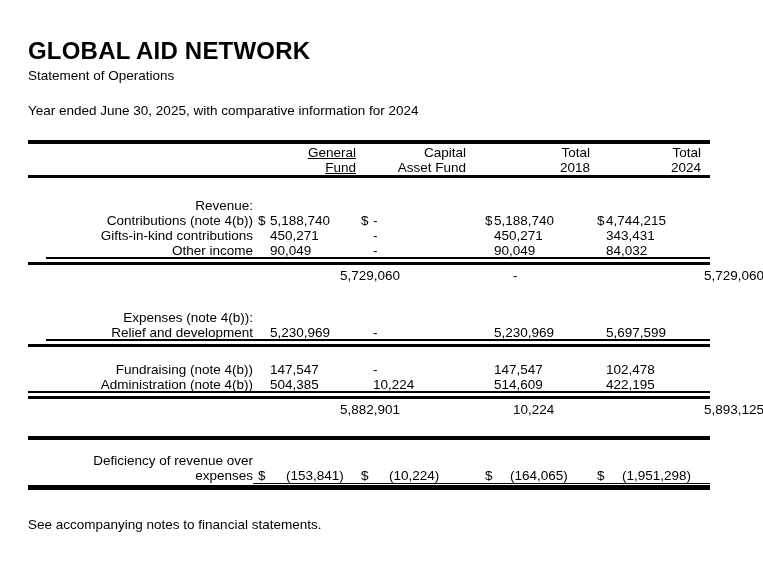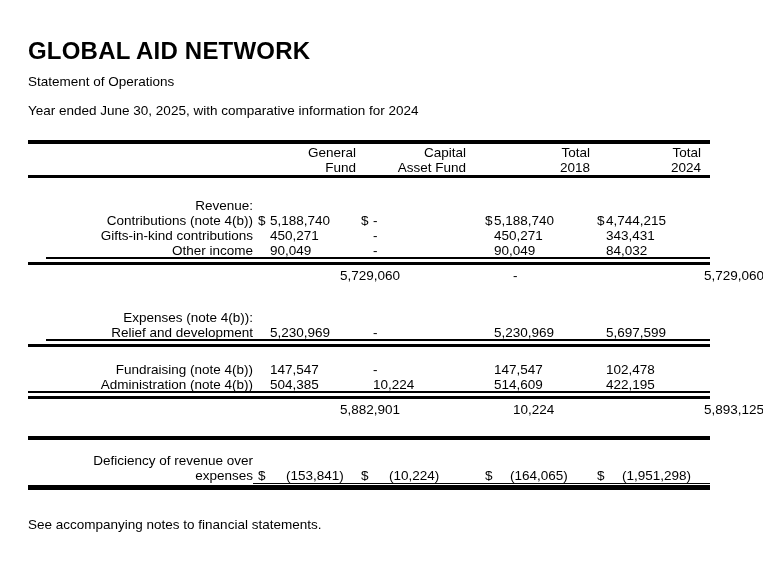--- a/index.html
+++ b/index.html
@@ -1,35 +1,35 @@
 <!DOCTYPE html>
 <html><head>
 <meta charset="utf-8">
 <style>
   html,body{margin:0;padding:0;background:#ffffff;width:763px;height:570px;overflow:hidden;}
   body{font-family:"Liberation Sans", sans-serif;color:#000;-webkit-font-smoothing:antialiased;}
   .doc{position:relative;width:763px;height:570px;background:#fff;}
 
   .title{position:absolute;left:28px;top:38px;font-size:24px;font-weight:bold;letter-spacing:0.2px;line-height:26px;}
-  .subtitle{position:absolute;left:28px;top:74px;font-size:13.5px;line-height:15px;}
+  .subtitle{position:absolute;left:28px;top:68px;font-size:13.5px;line-height:15px;}
   .period{position:absolute;left:28px;top:103px;font-size:13.5px;line-height:15px;}
   .footnote{position:absolute;left:28px;top:517px;font-size:13.5px;line-height:15px;text-align:right;}
 
   .stmt{position:absolute;left:28px;top:140px;width:682px;font-size:13.5px;line-height:15px;}
 
   .hrule{width:100%;background:#000;}
   .hrule.top{height:4px;}
   .hrule.headbot{height:2.5px;}
   .hrule.mid{height:3px;margin-top:4px;}
   .hrule.big{height:4.5px;}
 
   .thead{display:flex;padding-top:1px;}
   .hcol{text-align:right;}
   .hcol div{white-space:nowrap;}
-  .hc1{flex:0 0 328px;}
+  .hc1{flex:0 0 328px;text-decoration:underline;}
   .hc2{flex:0 0 110px;}
   .hc3{flex:0 0 124px;}
   .hc4{flex:0 0 111px;}
   .hsp{flex:0 0 9px;}
 
   .row{display:flex;height:15px;position:relative;white-space:nowrap;}
   .cell{box-sizing:border-box;overflow:visible;}
   .label{flex:0 0 225px;text-align:right;}
   .label.ind{padding-left:18px;}
   .cur{text-align:left;}

